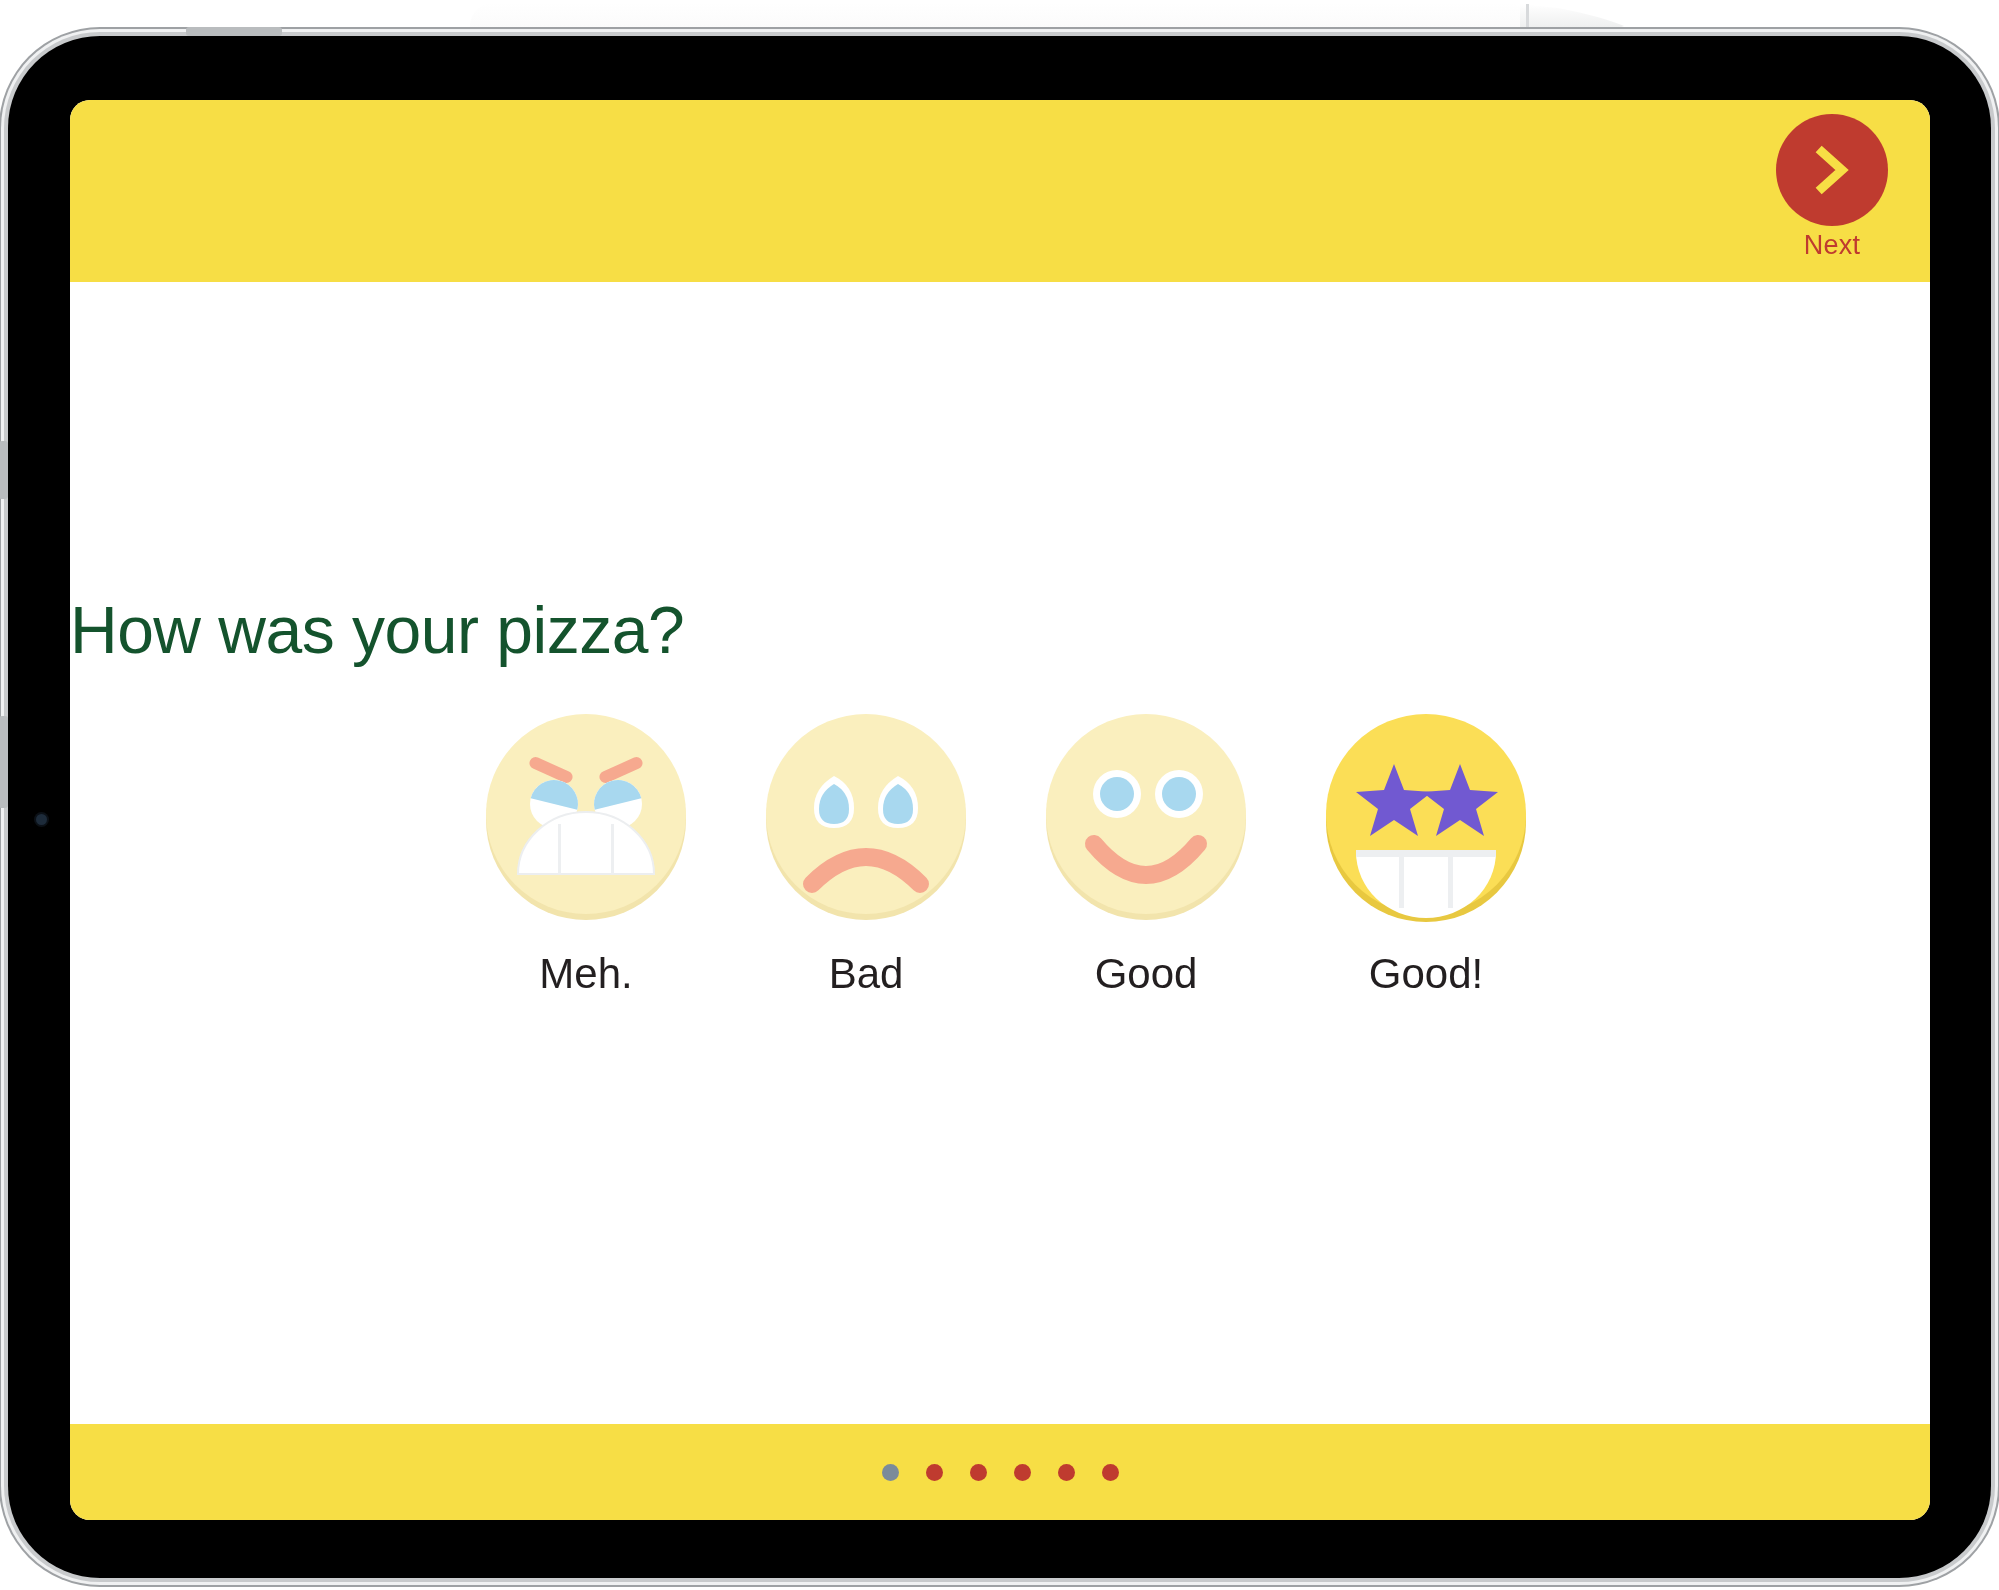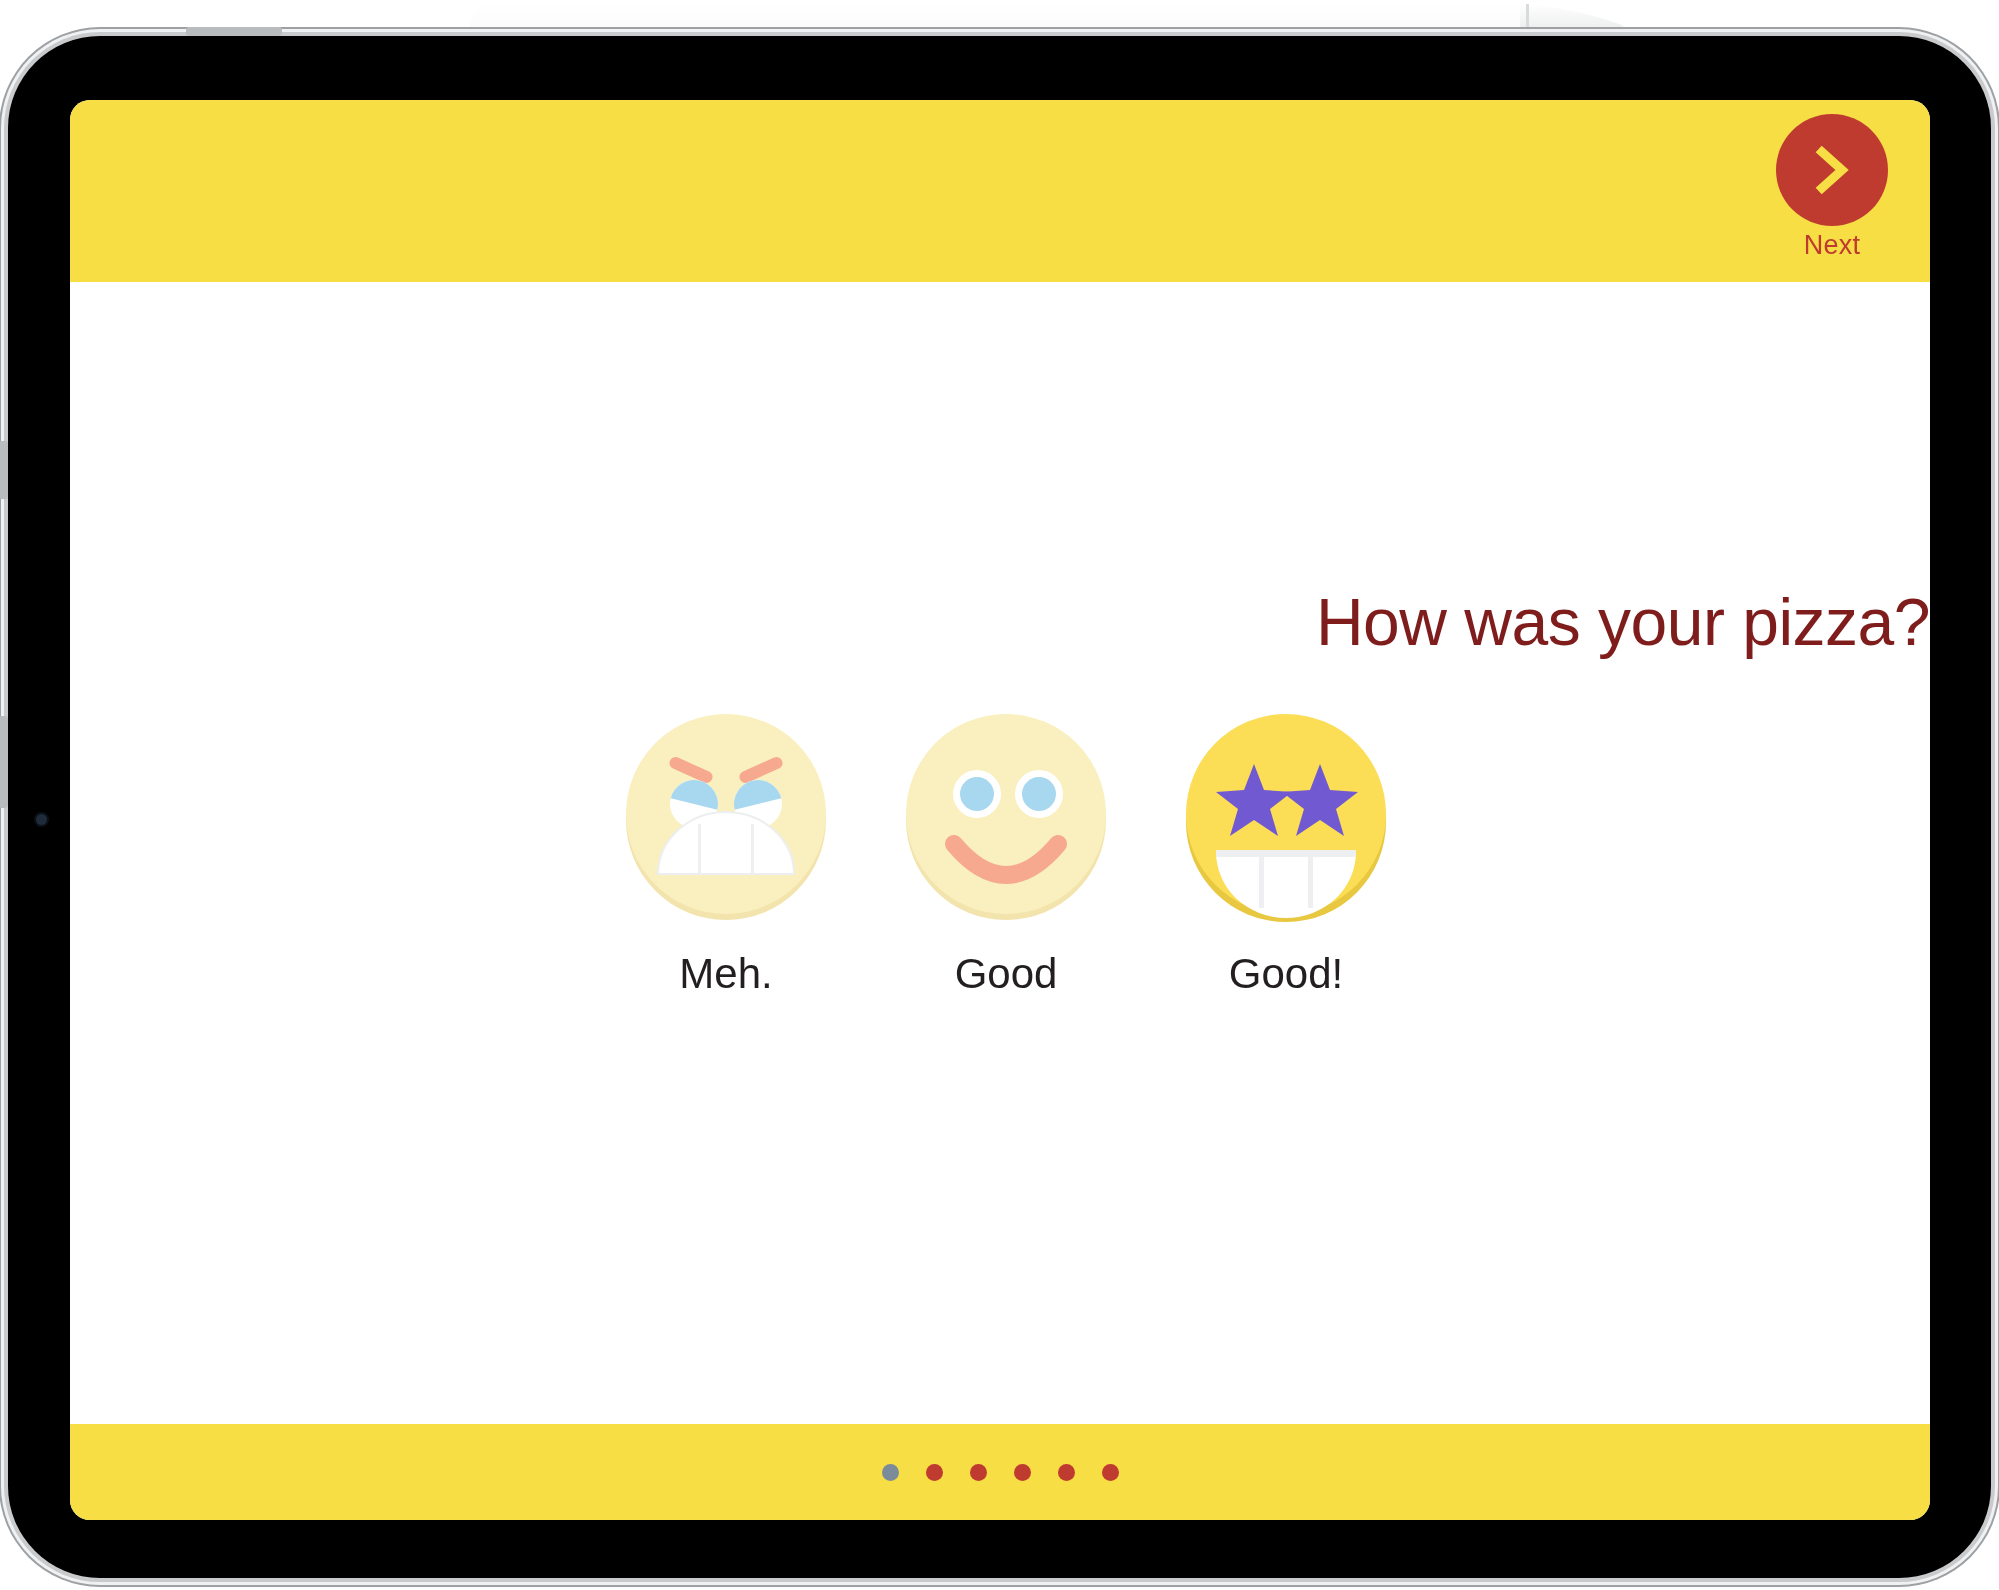--- a/index.html
+++ b/index.html
@@ -120,24 +120,24 @@
   
   #body {
     flex: 1 1 auto;
     background: #ffffff;
     position: relative;
   }
   #question {
     position: absolute;
     left: 0;
     right: 0;
-    top: 302px;
-    text-align: right;
+    top: 310px;
+    text-align: left;
     font-size: 66px;
-    color: #7f1d1d;
+    color: #14532d;
     font-family: "Liberation Sans", sans-serif;
     font-weight: 400;
     letter-spacing: -.5px;
   }
 
   #options {
     position: absolute;
     left: 12px;
     right: 0;
     top: 420px;
@@ -249,20 +249,40 @@
 
                 <path d="M44 172 A68 62 0 0 1 180 172 Z" fill="#ffffff"></path>
                 <path d="M44 172 A68 62 0 0 1 180 172 Z" fill="none" stroke="#eceef0" stroke-width="2"></path>
                 <rect x="84" y="122" width="3" height="50" fill="#edeff1"></rect>
                 <rect x="137" y="122" width="3" height="50" fill="#edeff1"></rect>
               </svg>
             </div>
             <div class="option-label">Meh.</div>
           </div>
 
+          <div class="option">
+            <div class="face-wrap">
+              <svg viewBox="0 0 224 224" width="224" height="224">
+                <ellipse cx="112" cy="118" rx="100" ry="100" fill="#F2E4AC"></ellipse>
+                <circle cx="112" cy="112" r="100" fill="#FAEFBE"></circle>
+
+                <g>
+                  <path d="M80 74 Q100 84 100 106 Q100 126 80 126 Q60 126 60 106 Q60 86 80 74 Z" fill="#ffffff"></path>
+                  <path d="M80 82 Q95 90 95 107 Q95 122 80 122 Q65 122 65 107 Q65 91 80 82 Z" fill="#A8D8EF"></path>
+                </g>
+                <g>
+                  <path d="M144 74 Q164 84 164 106 Q164 126 144 126 Q124 126 124 106 Q124 86 144 74 Z" fill="#ffffff"></path>
+                  <path d="M144 82 Q159 90 159 107 Q159 122 144 122 Q129 122 129 107 Q129 91 144 82 Z" fill="#A8D8EF"></path>
+                </g>
+
+                <path d="M58 182 Q112 128 166 182" fill="none" stroke="#F6A98F" stroke-width="18" stroke-linecap="round"></path>
+              </svg>
+            </div>
+            <div class="option-label">Bad</div>
+          </div>
 
 
           <div class="option">
             <div class="face-wrap">
               <svg viewBox="0 0 224 224" width="224" height="224">
                 <ellipse cx="112" cy="118" rx="100" ry="100" fill="#F2E4AC"></ellipse>
                 <circle cx="112" cy="112" r="100" fill="#FAEFBE"></circle>
 
                 <circle cx="83" cy="92" r="24" fill="#ffffff"></circle>
                 <circle cx="83" cy="92" r="17" fill="#A8D8EF"></circle>

